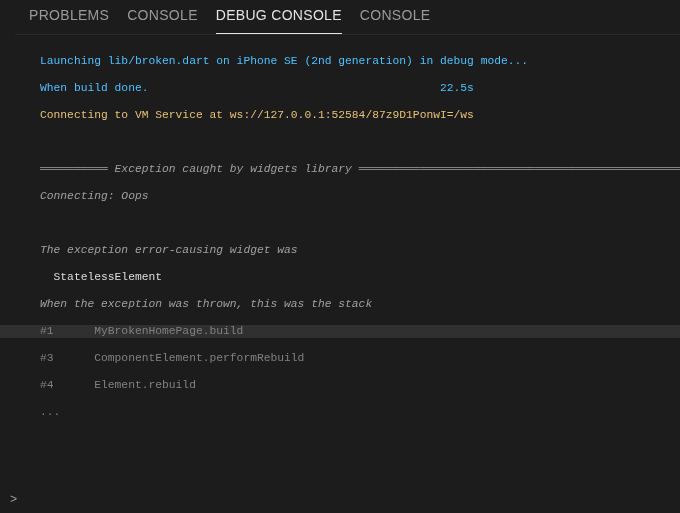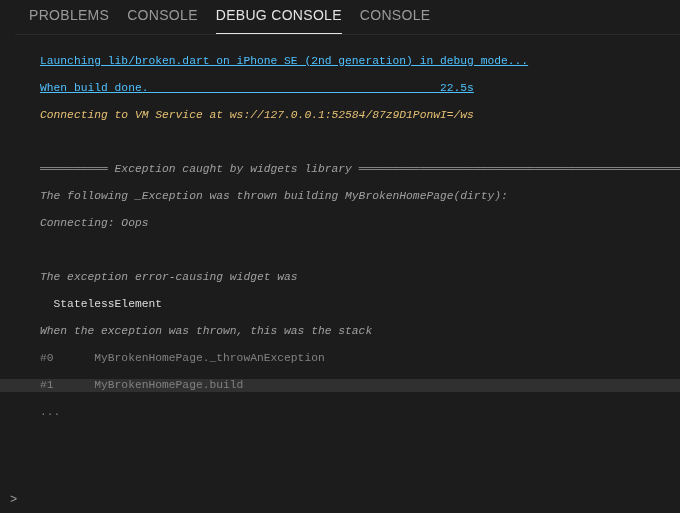--- a/index.html
+++ b/index.html
@@ -29,22 +29,22 @@
   .tabs .tab.active { color: #e4e4e4; border-bottom: 1px solid #e5e5e5; margin-bottom: -6px; }
   .console {
     padding: 6px 0 0 40px;
     line-height: 13.5px;
     white-space: pre;
     height: 455px;
     overflow: hidden;
   }
   .row { min-height: 13.5px; }
   .row.hl { background: #303030; margin-left: -40px; padding-left: 40px; margin-right: -40px; }
-  .c-cyan   { color: #4fc1ff; text-decoration: underline; }
-  .c-yellow { color: #e6c074; font-style: italic; }
+  .c-cyan   { color: #4fc1ff; }
+  .c-yellow { color: #e6c074; }
   .c-grey   { color: #a0a0a0; font-style: italic; }
   .c-grey2  { color: #808080; }  
   .c-white  { color: #dcdcdc; }
 
   .input-bar {
     position: absolute;
     left: 0; right: 0;
     bottom: 2px;
     padding: 4px 10px;
     color: #9a9a9a;
@@ -64,28 +64,28 @@
   <div class="tab active">DEBUG CONSOLE</div>
   <div class="tab">CONSOLE</div>
 </div>
 
 <div class="console">
 <div class="row c-cyan">Launching lib/broken.dart on iPhone SE (2nd generation) in debug mode...</div>
 <div class="row c-cyan">When build done.                                           22.5s</div>
 <div class="row c-yellow">Connecting to VM Service at ws://127.0.0.1:52584/87z9D1PonwI=/ws</div>
 <div class="row">&nbsp;</div>
 <div class="row"><span class="rule">══════════</span><span class="c-grey"> Exception caught by widgets library </span><span class="rule">═════════════════════════════════════════════════════════════════</span></div>
-<div class="row c-grey">The following _Exception was thrown building MyBrokenHomePage(dirty):</div>
 <div class="row c-grey">Connecting: Oops</div>
 <div class="row">&nbsp;</div>
 <div class="row c-grey">The exception error-causing widget was</div>
 <div class="row c-white">  StatelessElement</div>
 <div class="row c-grey">When the exception was thrown, this was the stack</div>
-<div class="row c-grey2">#0      MyBrokenHomePage._throwAnException</div>
 <div class="row hl c-grey2">#1      MyBrokenHomePage.build</div>
+<div class="row c-grey2">#3      ComponentElement.performRebuild</div>
+<div class="row c-grey2">#4      Element.rebuild</div>
 <div class="row c-grey2">...</div>
 
 
 
 
 
 
 
 
 

